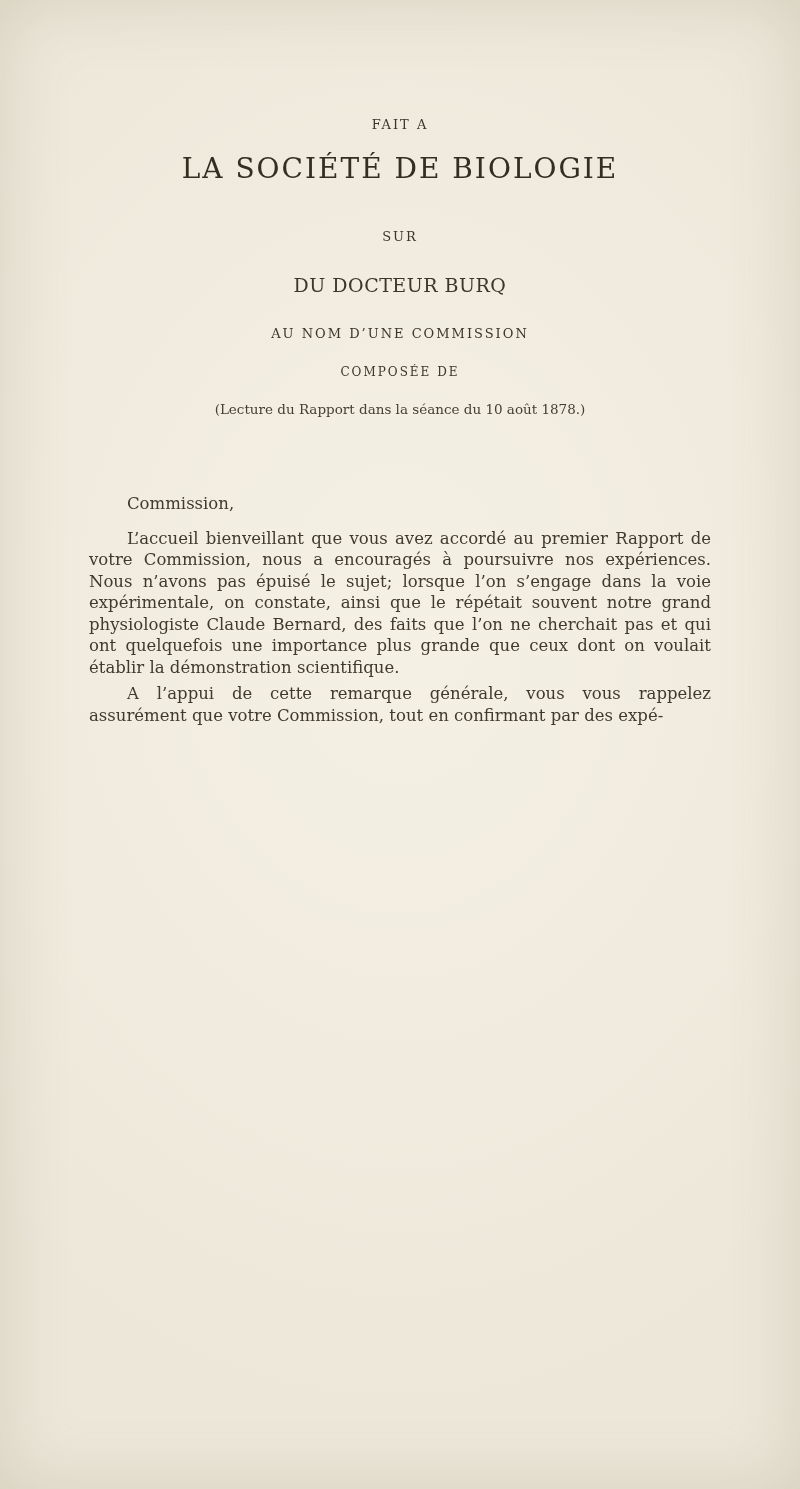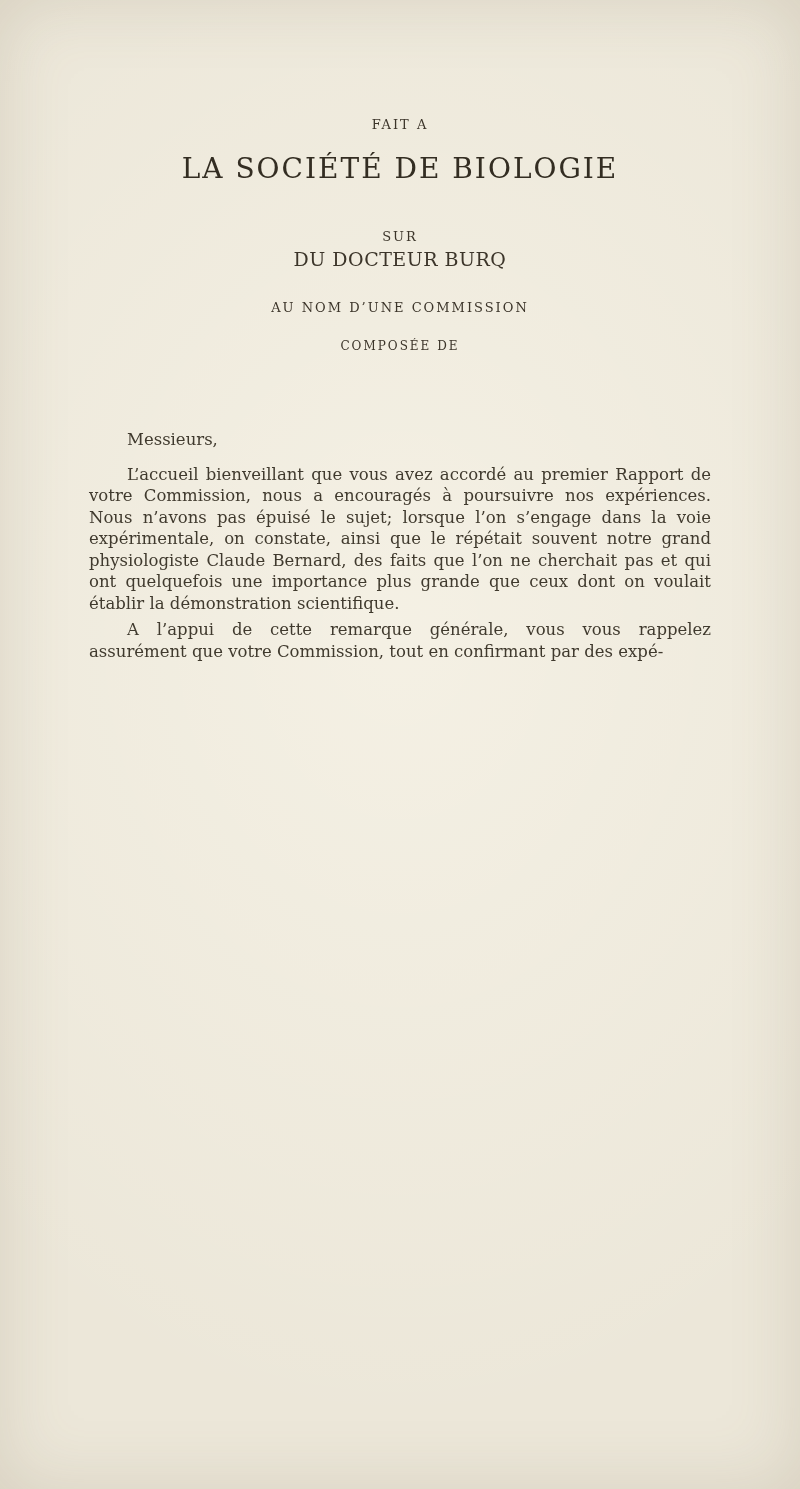--- a/index.html
+++ b/index.html
@@ -53,21 +53,21 @@
     letter-spacing: 2px;
   }
   .subject-title {
     margin: 32px 0 0 0;
     font-size: 19px;
     font-weight: 700;
     letter-spacing: 0.5px;
     color: #332d22;
   }
   .author-line {
-    margin-top: 4px;
+    margin-top: 30px;
     font-size: 19px;
     letter-spacing: 0.5px;
   }
   .commission-line {
     margin-top: 30px;
     font-size: 13px;
     letter-spacing: 2px;
   }
   .composed-of {
     margin-top: 24px;
@@ -115,23 +115,24 @@
     <div class="sur-label">SUR</div>
 
 
     <div class="author-line">DU DOCTEUR BURQ</div>
 
     <div class="commission-line">AU NOM D’UNE COMMISSION</div>
 
     <div class="composed-of">COMPOSÉE DE</div>
 
 
+    <div class="lecture-note">(Lecture du Rapport dans la séance du 10 août 1878.)</div>
   </div>
 
   <div class="body-text">
-    <div class="salutation">Messieurs,</div>
+    <div class="salutation">Commission,</div>
 
     <p>L’accueil bienveillant que vous avez accordé au premier Rapport de votre Commission, nous a encouragés à poursuivre nos expériences. Nous n’avons pas épuisé le sujet; lorsque l’on s’engage dans la voie expérimentale, on constate, ainsi que le répétait souvent notre grand physiologiste Claude Bernard, des faits que l’on ne cherchait pas et qui ont quelquefois une importance plus grande que ceux dont on voulait établir la démonstration scientifique.</p>
 
     <p>A l’appui de cette remarque générale, vous vous rappelez assurément que votre Commission, tout en confirmant par des expé-</p>
   </div>
 
 </div>
 
 </body></html>

